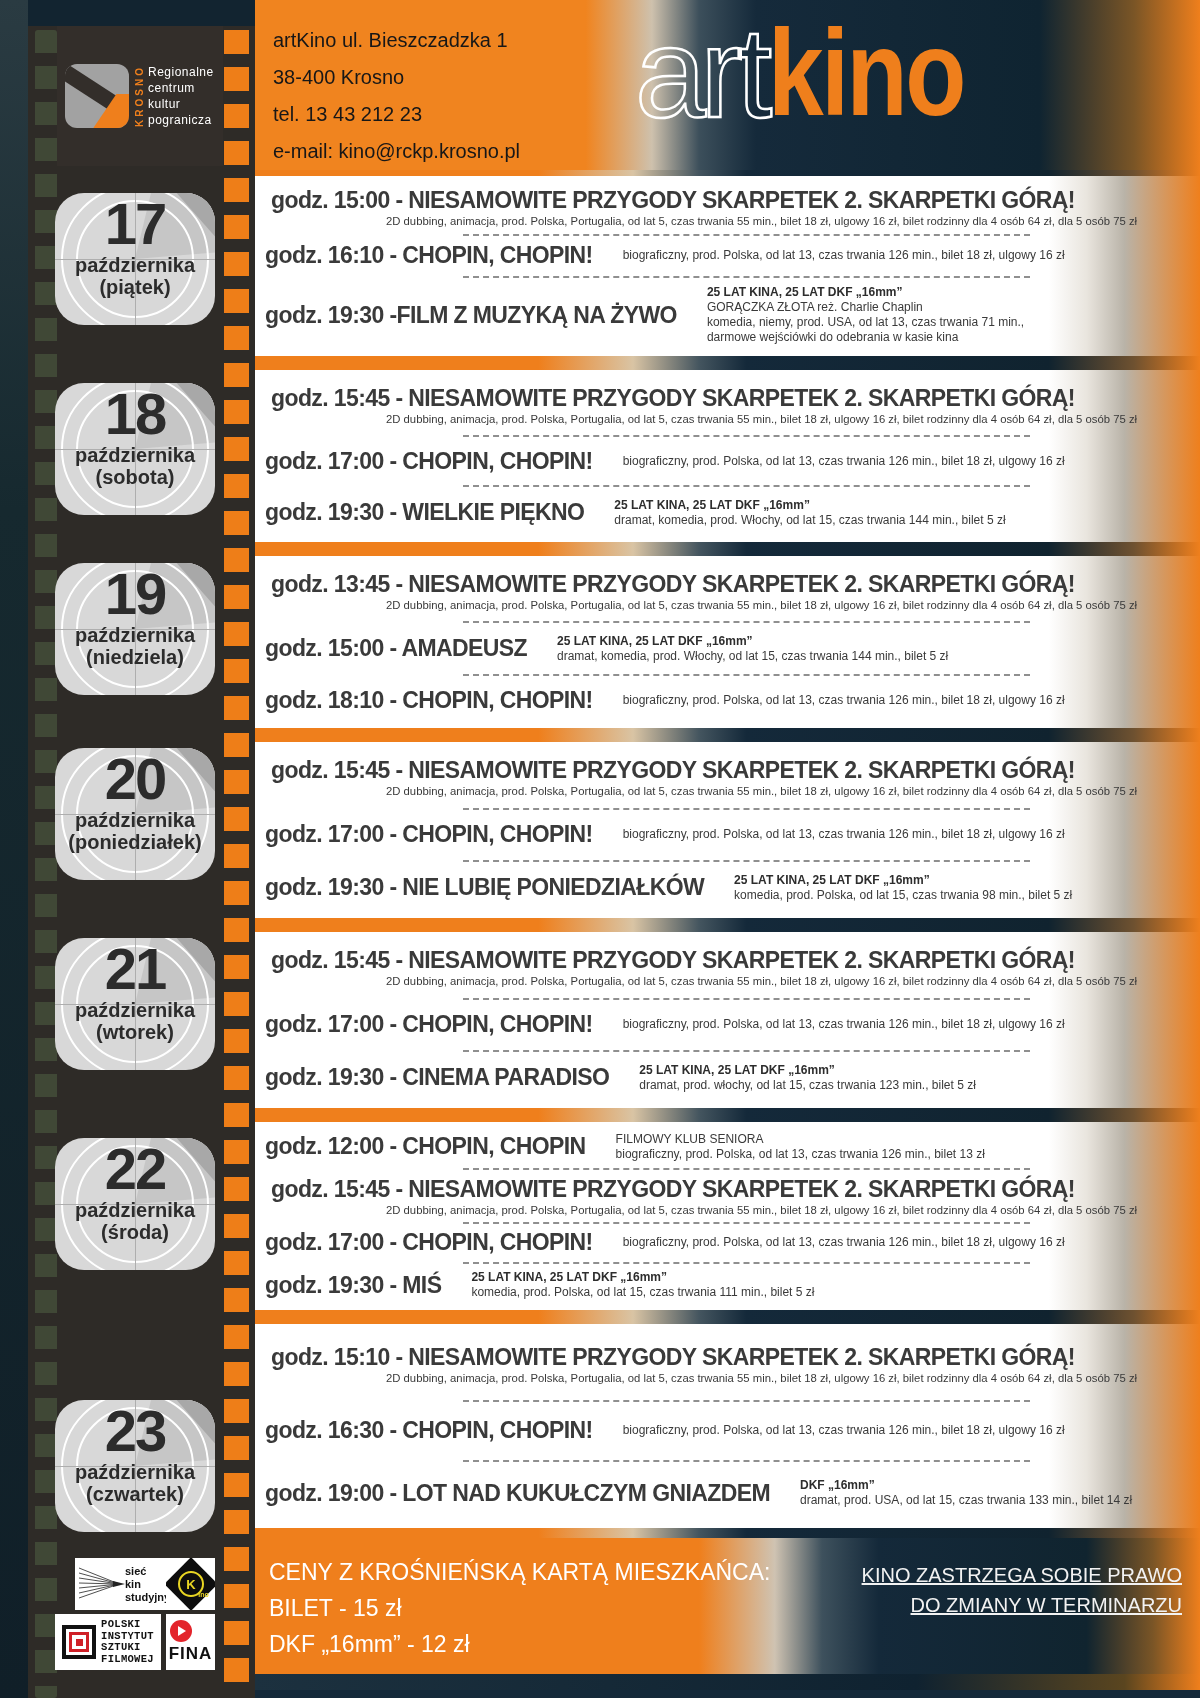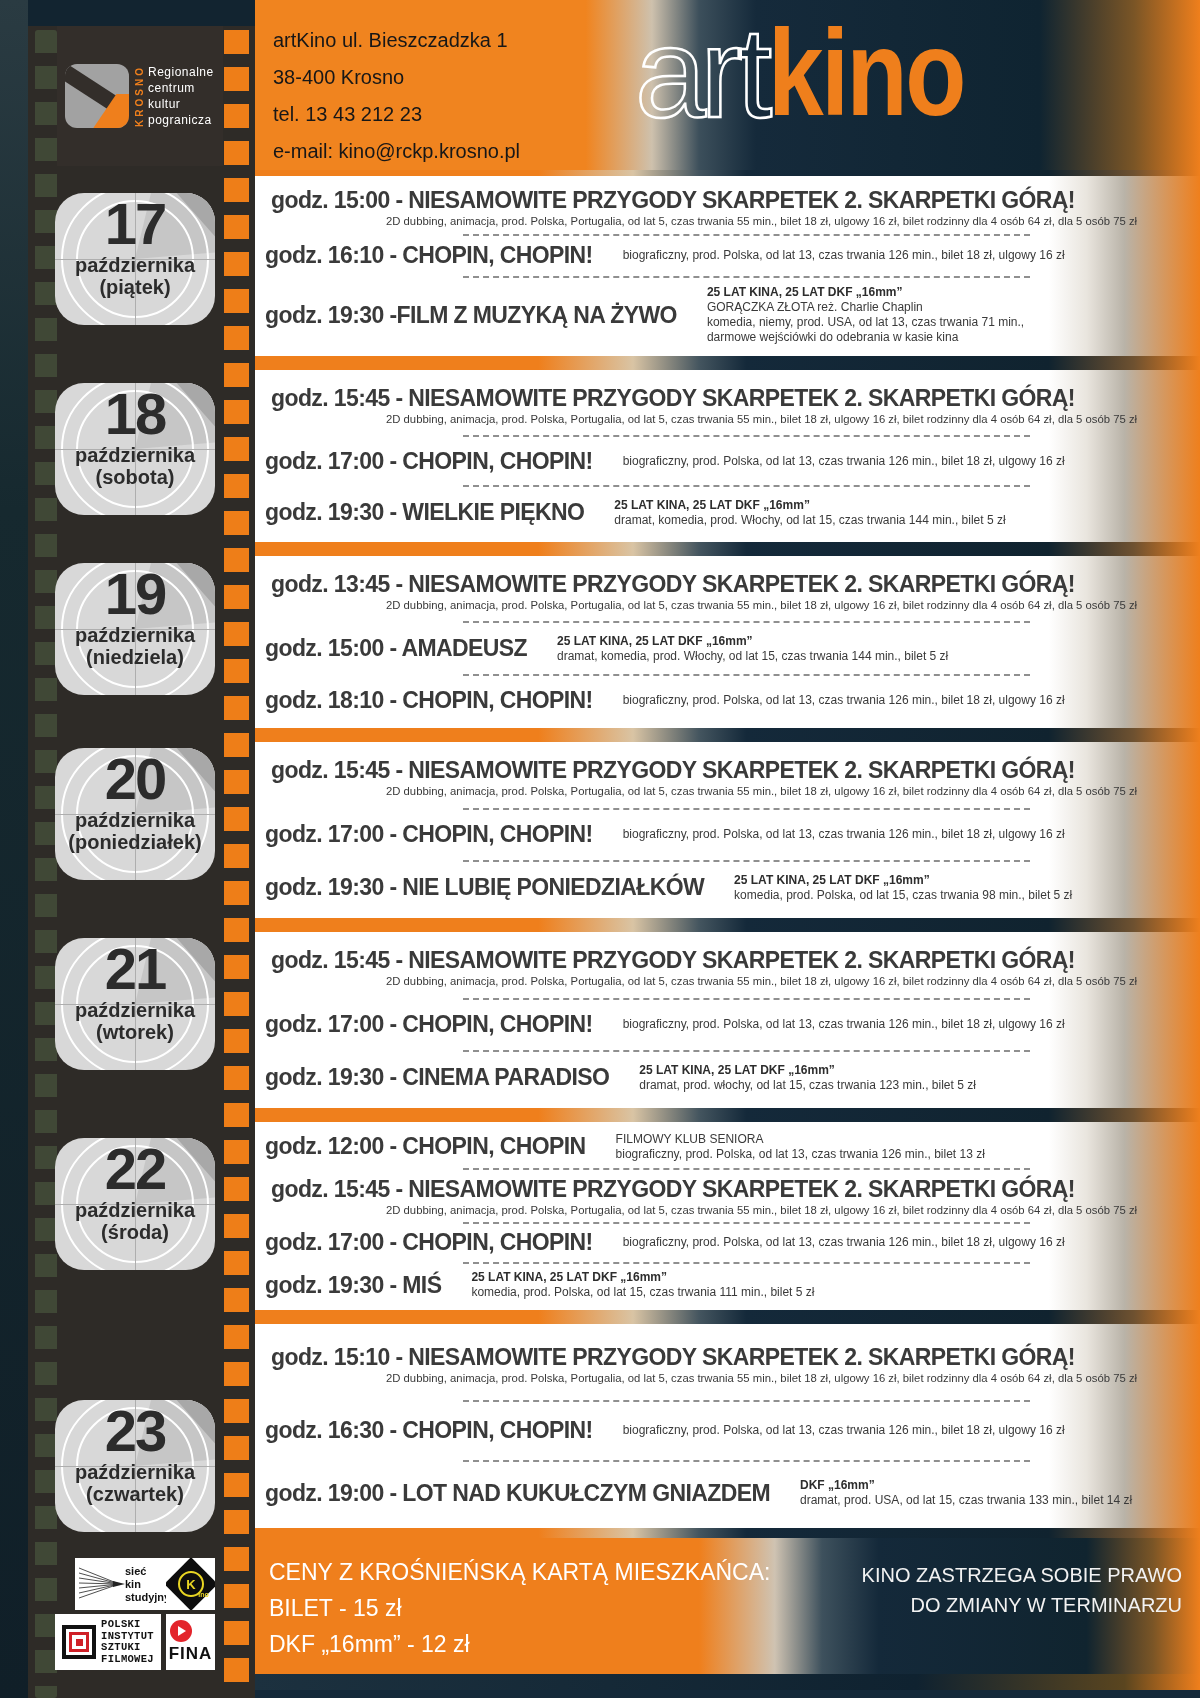--- a/index.html
+++ b/index.html
@@ -86,21 +86,21 @@
   .show-side { display:flex; align-items:center; padding-left:10px; }
   .title { font-weight:bold; color:#3a3a3a; font-size:23px; letter-spacing:-.6px; white-space:nowrap; }
   .det { margin-left:30px; }
   .det-bold { font-size:12px; font-weight:bold; color:#2d2d2d; line-height:15px; }
   .det-line { font-size:12px; color:#3a3a3a; line-height:15px; }
   .dash { border-top:2px dashed #8f8f8f; width:60%; margin-left:22%; }
 
   .footer { flex:none; height:136px; position:relative; color:#fff;
     background:linear-gradient(to right,#ef7f1c 0%,#ef7f1c 47%,#cfc3b2 55%,#3e515d 60%,#14293a 66%,#10242f 88%,#7a5526 95%,#ef7f1c 100%); }
   .prices { position:absolute; left:14px; top:16px; font-size:23px; line-height:36px; }
-  .disclaimer { position:absolute; right:18px; top:22px; text-align:right; font-size:20px; line-height:30px; color:#f2f2f2; }
+  .disclaimer { position:absolute; right:18px; top:22px; text-align:right; font-size:20px; line-height:30px; color:#f2f2f2;text-decoration:underline; }
   .bottom-bar { flex:none; height:16px; background:linear-gradient(to right,#1c313f 0%,#0f2230 70%,#5a451f 92%,#ef7f1c 100%); }
 </style>
 </head>
 <body>
 
 <div id="poster">
 
   <div id="edge"></div>
 
   <div id="strip">

